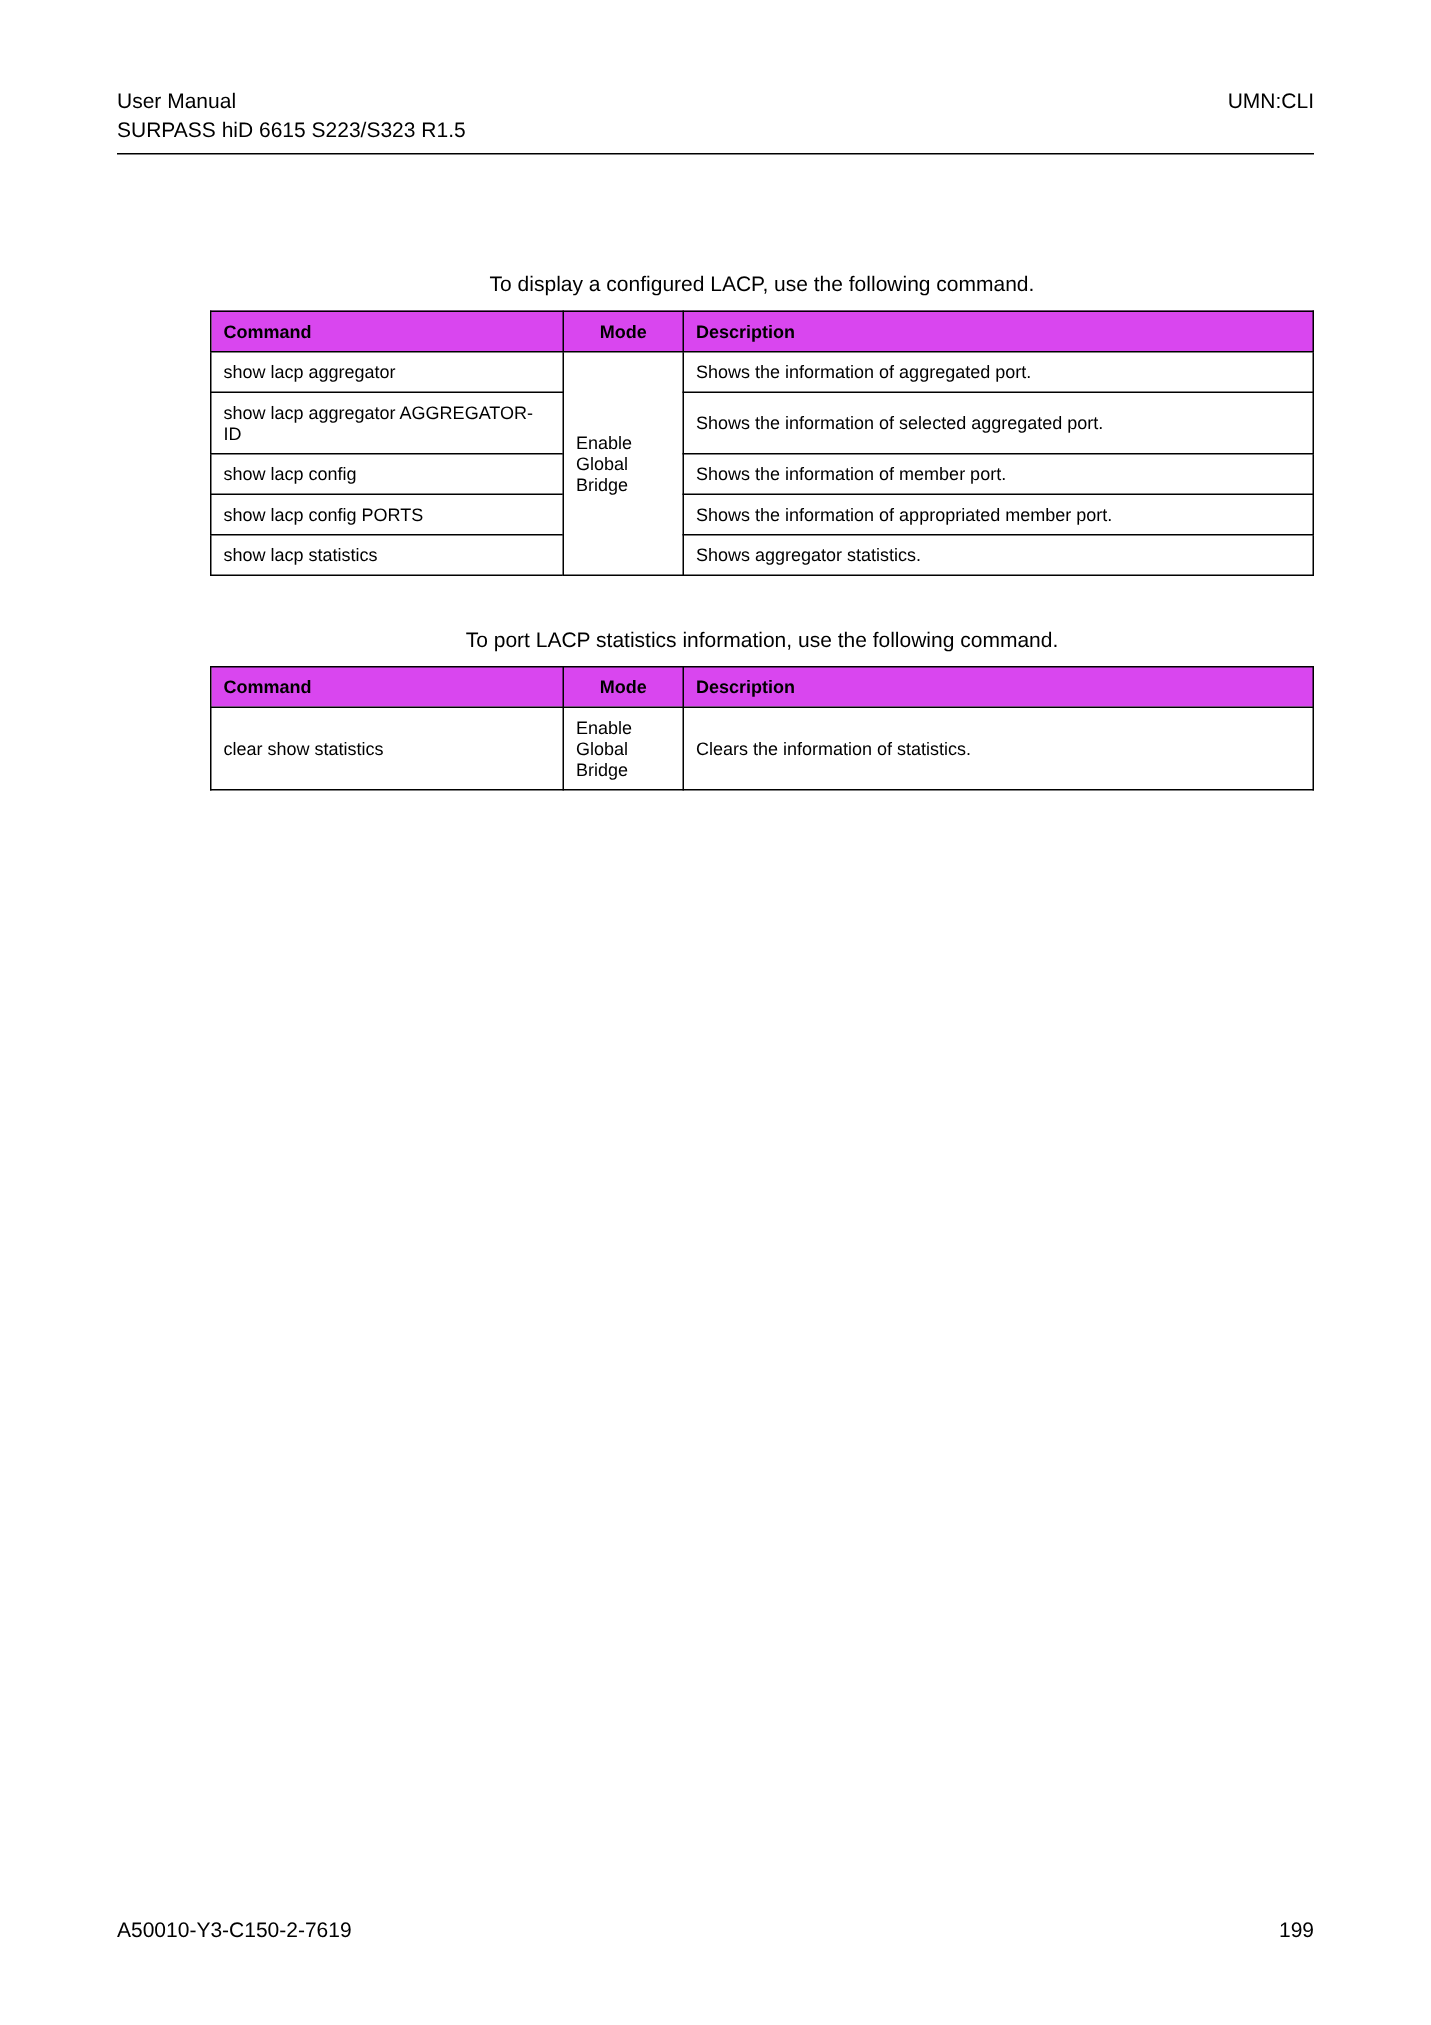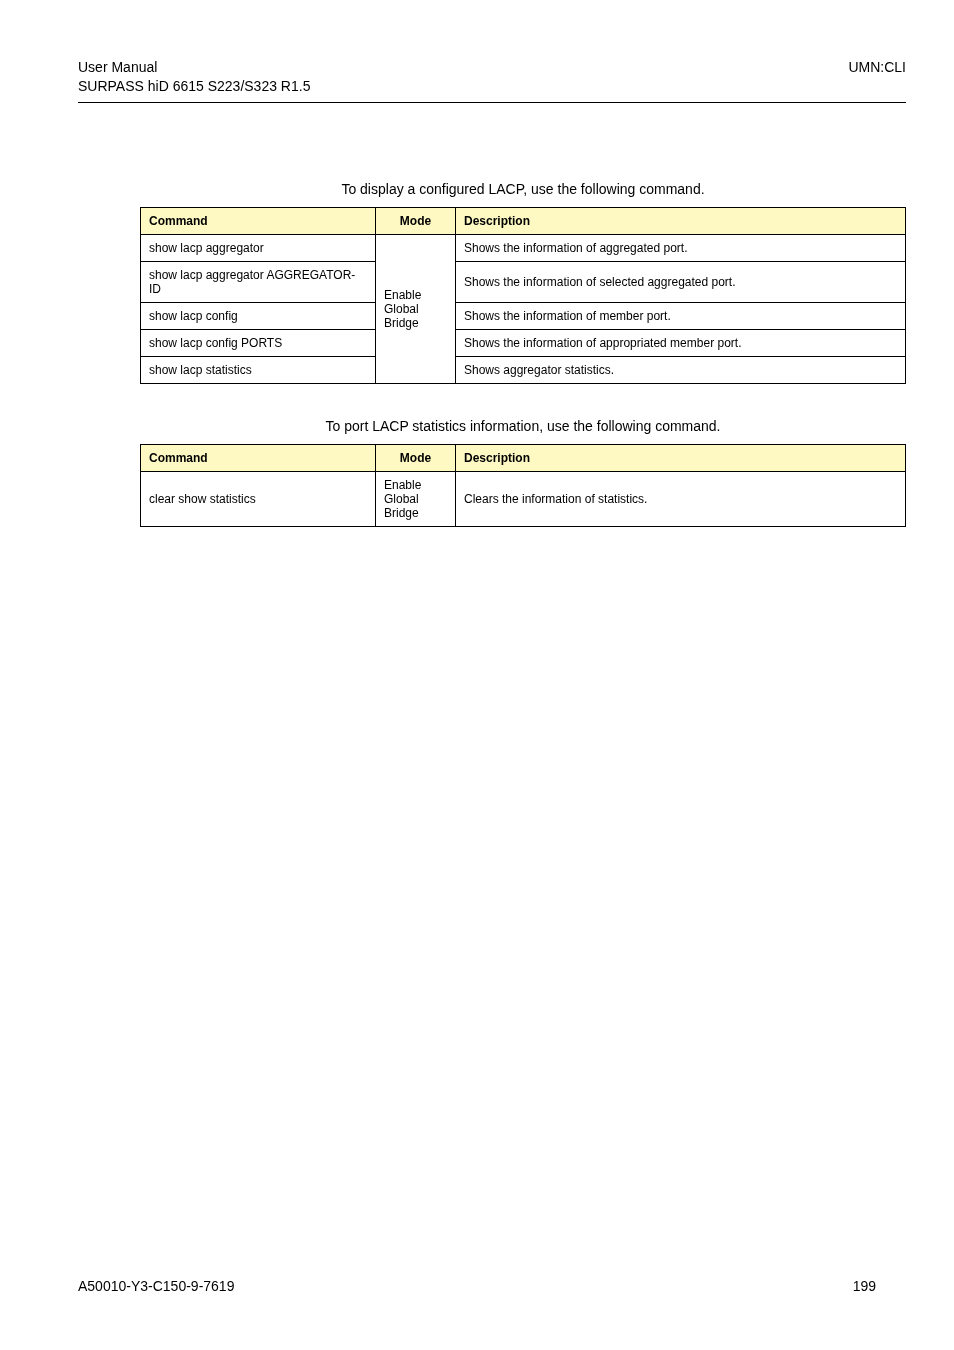--- a/index.html
+++ b/index.html
@@ -7,21 +7,21 @@
     margin: 0;
     padding: 0;
     font-family: Arial, Helvetica, sans-serif;
     background: #fff;
     color: #000;
     width: 954px;
     height: 1350px;
     position: relative;
   }
   .page {
-    padding: 58px 48px 0 78px;
+    padding: 58px 78px 0 78px;
   }
   .header-row {
     display: flex;
     justify-content: space-between;
     font-size: 14px;
     line-height: 1.35;
   }
   .header-left { text-align: left; }
   .header-right { text-align: right; }
   .header-rule {
@@ -45,21 +45,21 @@
   .table-wrap { margin-left: 62px; }
   table.cmd th, table.cmd td {
     border: 1px solid #000;
     font-size: 12px;
     padding: 6px 8px;
     text-align: left;
     vertical-align: middle;
   }
   table.cmd th {
     font-weight: bold;
-    background: #fef9c3;
+    background: #d946ef;
   }
   table.cmd .col-cmd { width: 235px; }
   table.cmd .col-mode { width: 80px; text-align: center; }
   table.cmd td.mode { text-align: left; }
   .footer {
     position: absolute;
     bottom: 56px;
     left: 78px;
     right: 78px;
     display: flex;
@@ -148,16 +148,16 @@
               <div>Bridge</div>
             </td>
             <td>Clears the information of statistics.</td>
           </tr>
         </tbody>
       </table>
     </div>
   </div>
 
   <div class="footer">
-    <span>A50010-Y3-C150-9-7619</span>
+    <span>A50010-Y3-C150-2-7619</span>
     <span>199</span>
   </div>
 </div>
 
 </body></html>

